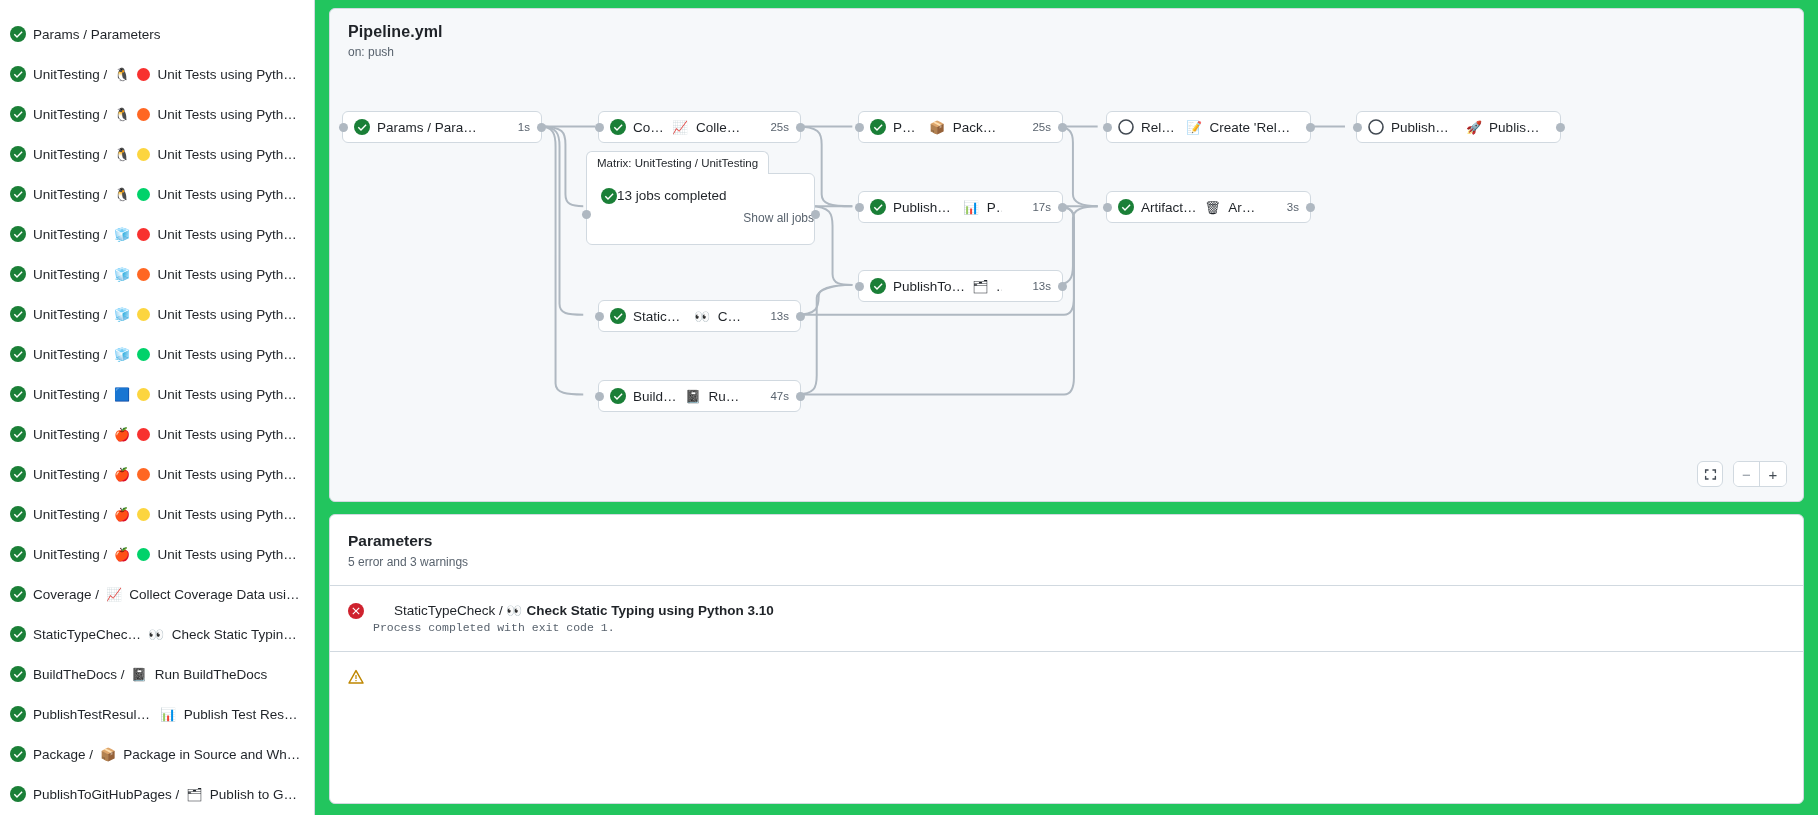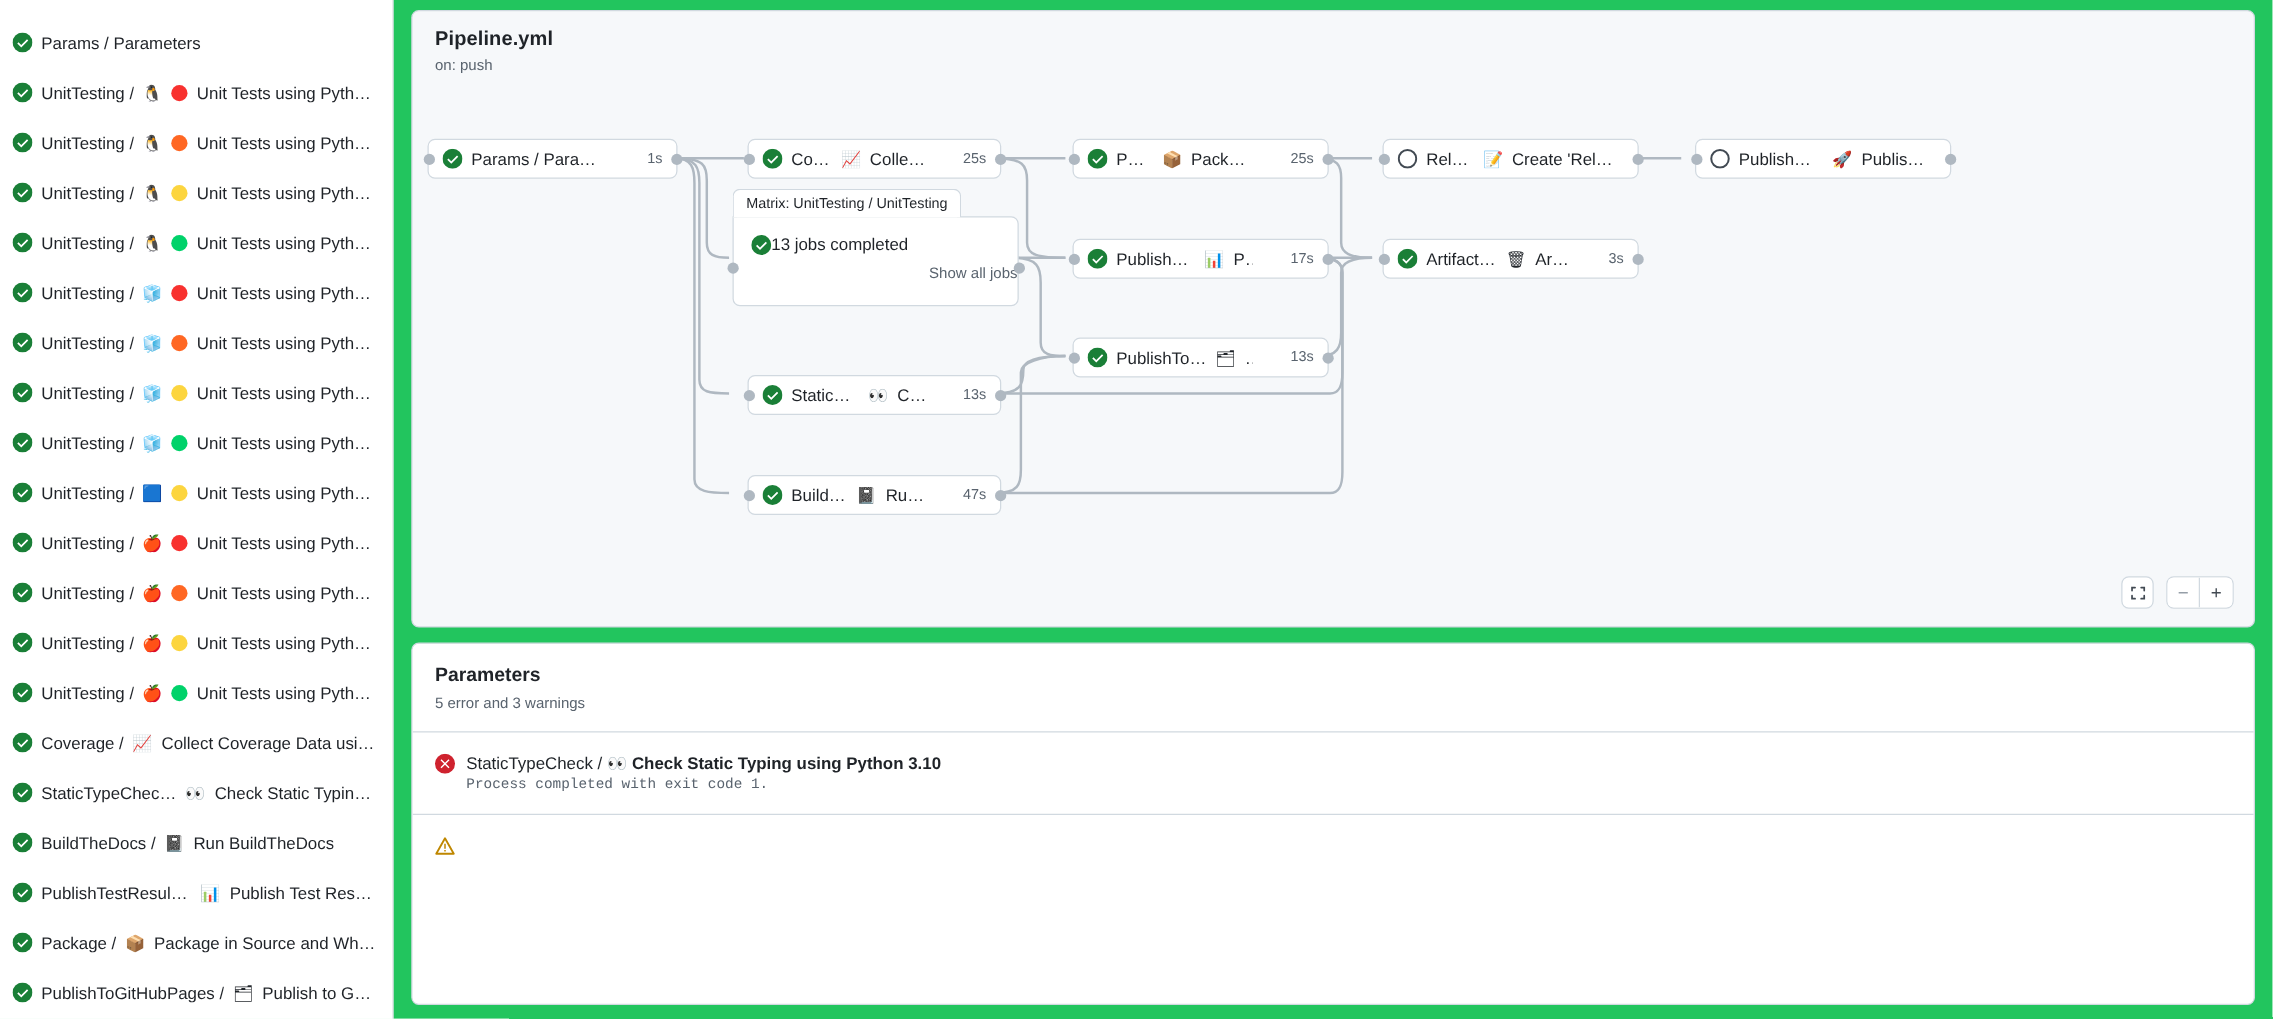--- a/index.html
+++ b/index.html
@@ -181,21 +181,21 @@
   #ann-sub { font-size: 12px; color: #59636e; margin-top: 5px; }
   .ann-item {
     display: flex;
     gap: 9px;
     padding: 17px 18px 17px 18px;
     border-top: 1px solid #d1d9e0;
     margin-top: 16px;
   }
   .ann-item + .ann-item { margin-top: 0; }
   .ann-body { display: flex; flex-direction: column; gap: 3px; }
-  .ann-name { font-size: 13.5px; color: #1f2328; }
+  .ann-name { font-size: 13.5px; color: #1f2328; margin-left: 21px; }
   .ann-name b { font-weight: 600; }
   .ann-msg {
     font-family: "Liberation Mono", "DejaVu Sans Mono", monospace;
     font-size: 11.5px;
     color: #59636e;
   }
 </style>
 </head>
 <body>
 

